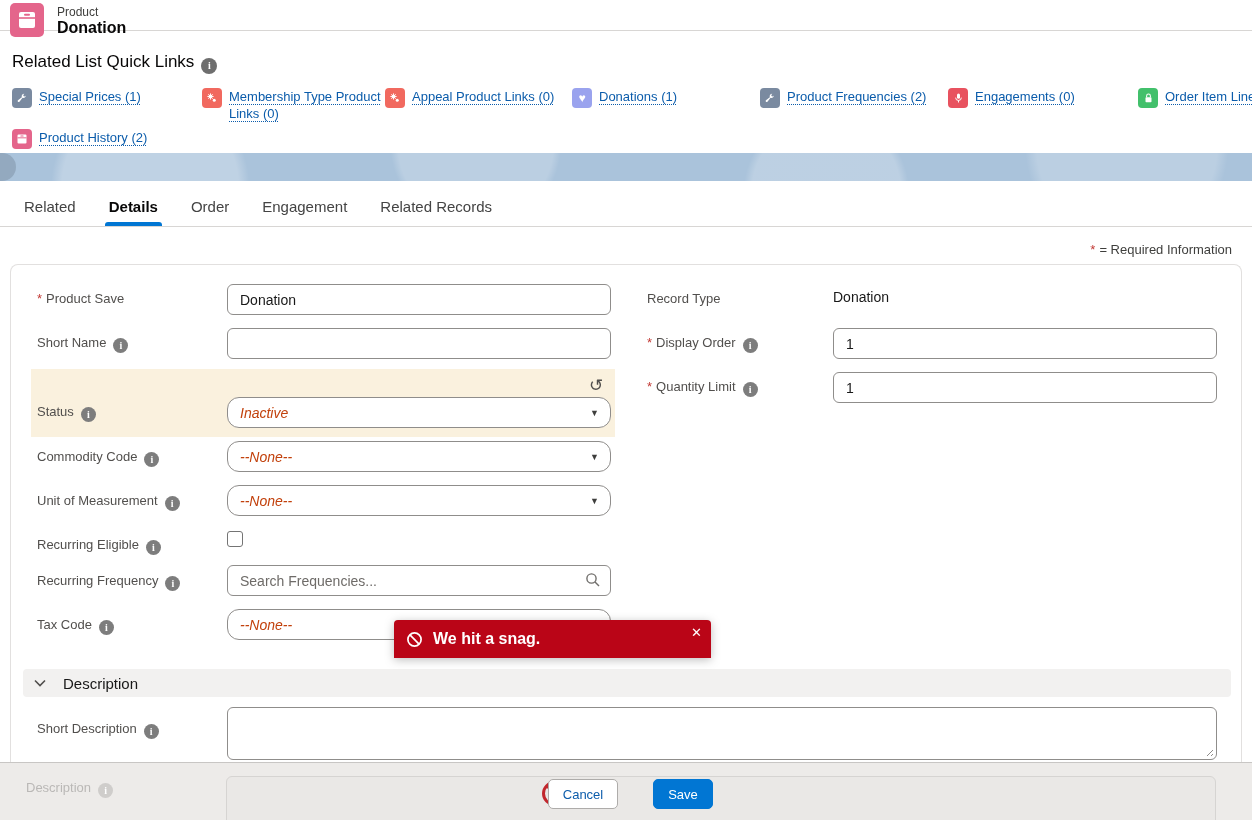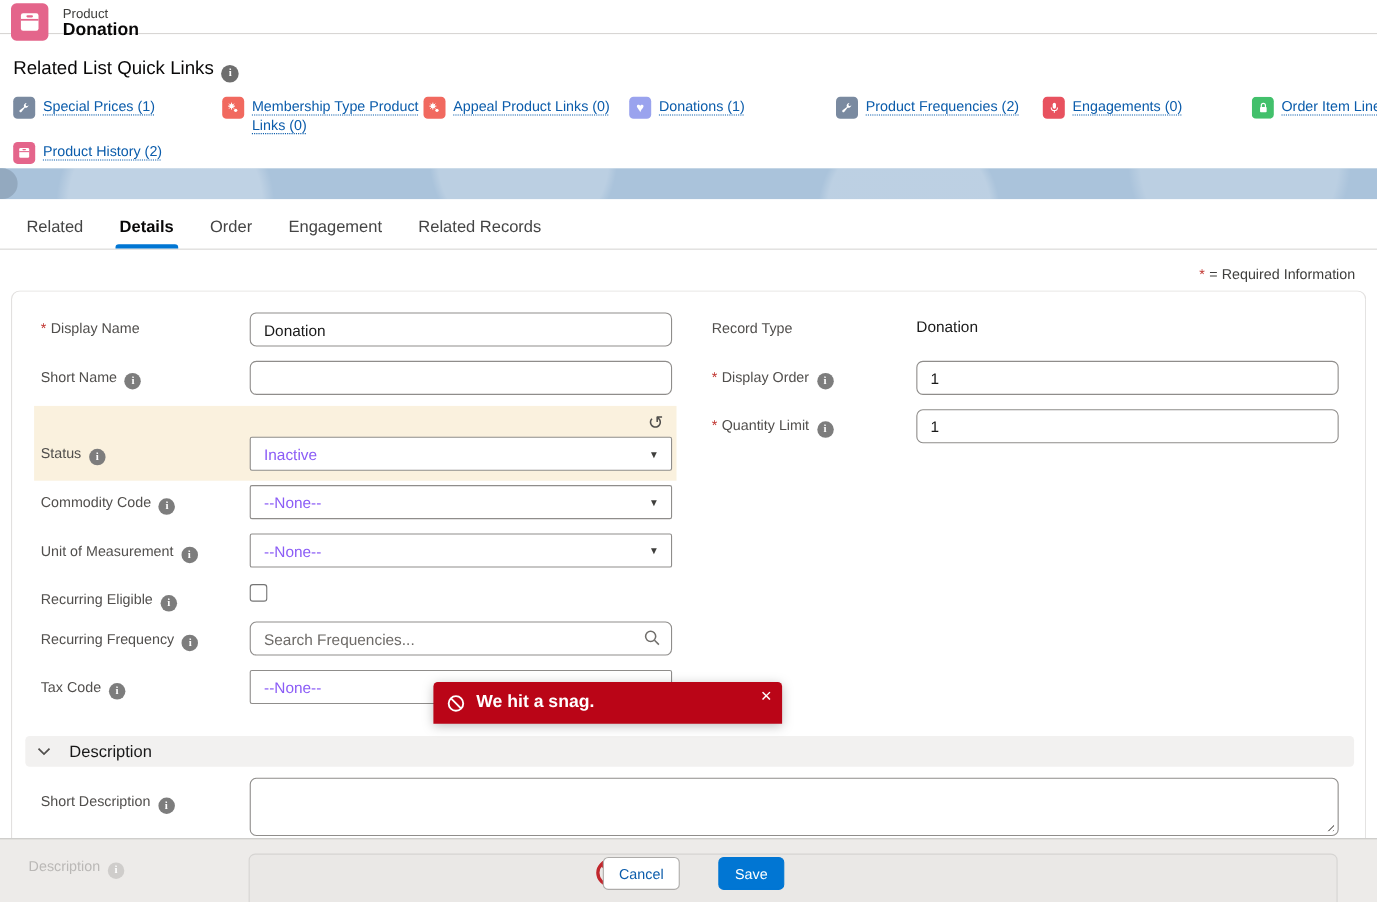--- a/index.html
+++ b/index.html
@@ -43,21 +43,21 @@
   .req-note { position:absolute; right:20px; top:242px; font-size:13px; color:#3e3e3c; }
   .red-ast { color:#c23934; margin-right:4px; }
 
   
   .card { position:absolute; left:10px; top:264px; width:1232px; height:498px; background:#fff; border:1px solid #e2e0df; border-bottom:none; border-radius:8px 8px 0 0; }
   .lbl { position:absolute; font-size:13px; color:#514f4d; white-space:nowrap; }
   .val-text { position:absolute; font-size:14px; color:#181818; }
   .inp { position:absolute; width:384px; height:31px; border:1px solid #8f8d8b; border-radius:6px; background:#fff;
          font-family:inherit; font-size:14px; color:#181818; padding:0 12px; outline:none; }
   .inp::placeholder { color:#6e6b68; }
-  .combo { position:absolute; width:384px; height:31px; border:1px solid #8f8d8b; border-radius:2px; background:#fff; display:flex; align-items:center; padding:0 28px 0 12px; font-size:14px; color:#8b5cf6; cursor:pointer; }
+  .combo { position:absolute; width:384px; height:31px; border:1px solid #8f8d8b; border-radius:12px; background:#fff; display:flex; align-items:center; padding:0 28px 0 12px; font-size:14px; color:#c2410c; cursor:pointer;font-style:italic; }
   .caret { position:absolute; right:11px; top:50%; transform:translateY(-50%); font-size:9px; color:#3e3e3c; }
   .caret::before { content:"▼"; }
   .hl { position:absolute; left:20px; top:104px; width:584px; height:68px; background:#faf1de; }
   .undo { position:absolute; right:12px; top:6px; font-size:17px; color:#514f4d; cursor:pointer; transform:scaleX(-1); }
   .undo::before { content:"↻"; }
   .checkbox { position:absolute; width:16px; height:16px; border:1px solid #747474; border-radius:3px; background:#fff; cursor:pointer; }
   .search-ic { position:absolute; right:10px; top:7px; }
 
   .section-band { position:absolute; left:12px; top:404px; width:1208px; height:28px; background:#f2f1f0; border-radius:4px; display:flex; align-items:center; padding-left:10px; cursor:pointer; }
   .section-band .chev { margin-right:16px; display:flex; }
@@ -212,21 +212,21 @@
     <span class="red-ast">*</span><span>= Required Information</span>
   </div>
 
   <div class="card">
 
     <div class="hl">
       <span class="undo"></span>
     </div>
 
     <div class="lbl" style="left:26px; top:26px;">
-      <span class="red-ast">*</span><span>Display Name</span>
+      <span class="red-ast">*</span><span>Product Save</span>
     </div>
     <input class="inp" style="left: 216px; top: 19px;" value="Donation">
 
     <div class="lbl" style="left:26px; top:70px;">
       <span>Short Name</span><span class="info"></span>
     </div>
     <input class="inp" style="left: 216px; top: 63px;" value="">
 
     <div class="lbl" style="left:26px; top:139px;">
       <span>Status</span><span class="info"></span>

